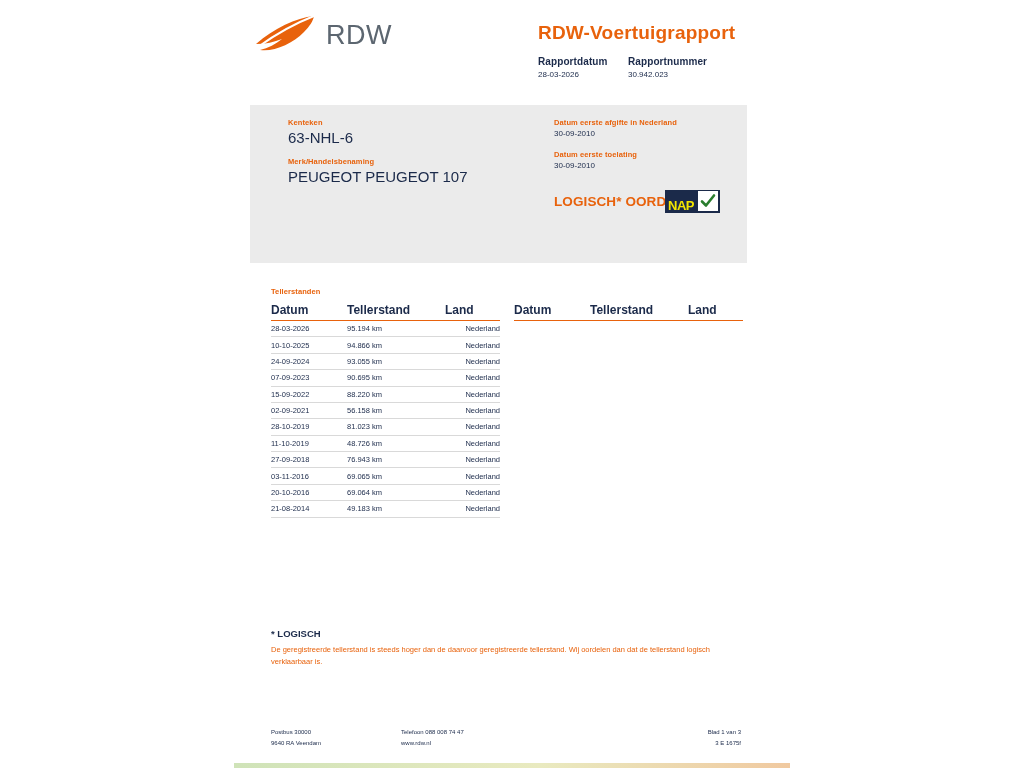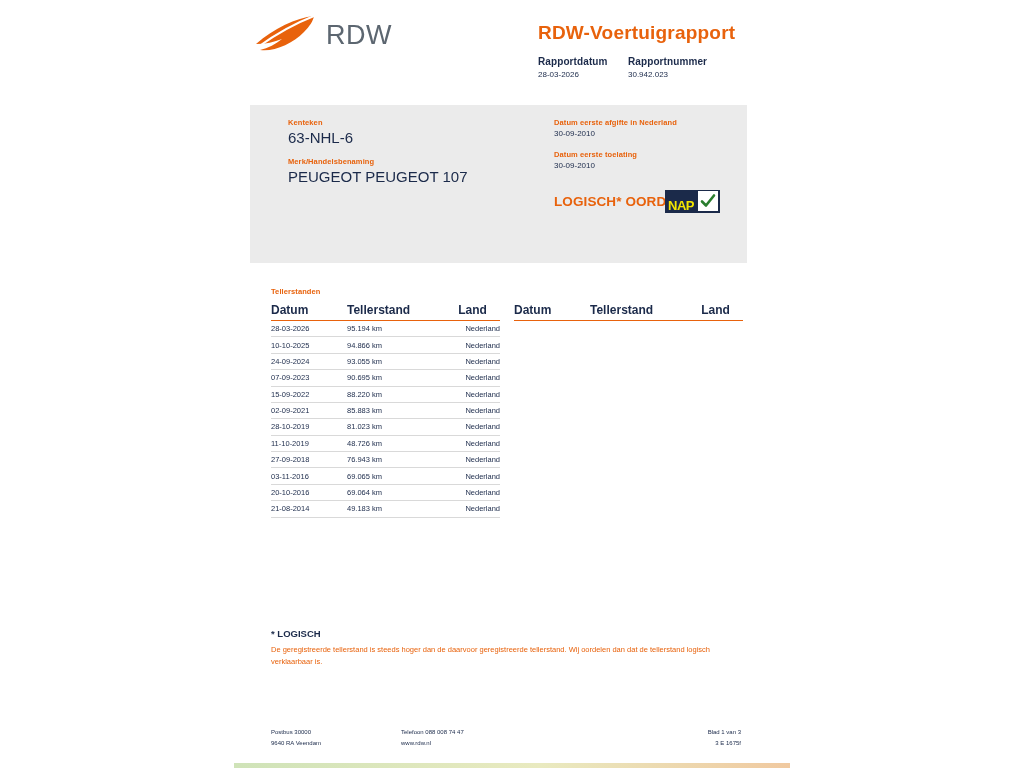--- a/index.html
+++ b/index.html
@@ -173,21 +173,21 @@
     font-size: 12px;
     font-weight: bold;
     color: #1b2a4a;
     text-align: left;
     padding: 0 0 3px 0;
     border-bottom: 1px solid #e8620c;
     margin-top: 28px;
   }
   table.odo thead th.c-date { width: 76px; }
   table.odo thead th.c-odo { width: 98px; }
-  table.odo thead th.c-land { text-align: center; }
+  table.odo thead th.c-land { text-align: left; }
   table.odo tbody td {
     padding: 3.2px 0;
     border-bottom: 1px solid #d9d9d9;
     font-size: 7.5px;
     color: #1b2a4a;
     white-space: nowrap;
   }
   table.odo tbody td.c-land { text-align: right; }
   table.odo.empty thead th { border-bottom: 1px solid #e8620c; }
 
@@ -333,21 +333,21 @@
                 <td class="c-odo">90.695 km</td>
                 <td class="c-land">Nederland</td>
               </tr>
               <tr>
                 <td class="c-date">15-09-2022</td>
                 <td class="c-odo">88.220 km</td>
                 <td class="c-land">Nederland</td>
               </tr>
               <tr>
                 <td class="c-date">02-09-2021</td>
-                <td class="c-odo">85.883 km</td>
+                <td class="c-odo">56.158 km</td>
                 <td class="c-land">Nederland</td>
               </tr>
               <tr>
                 <td class="c-date">28-10-2019</td>
                 <td class="c-odo">81.023 km</td>
                 <td class="c-land">Nederland</td>
               </tr>
               <tr>
                 <td class="c-date">11-10-2019</td>
                 <td class="c-odo">48.726 km</td>

